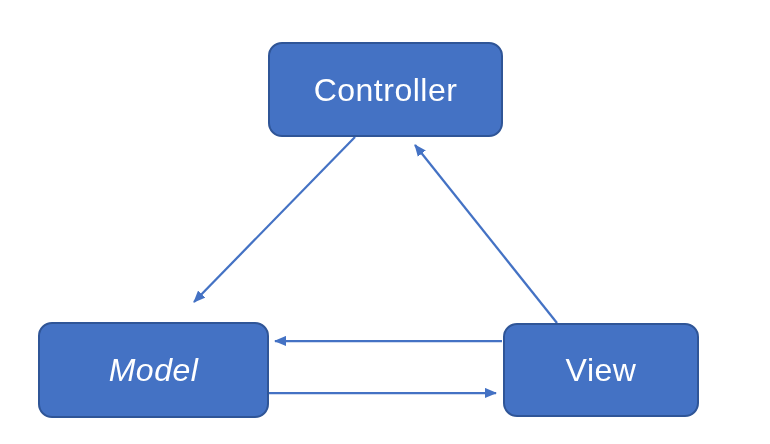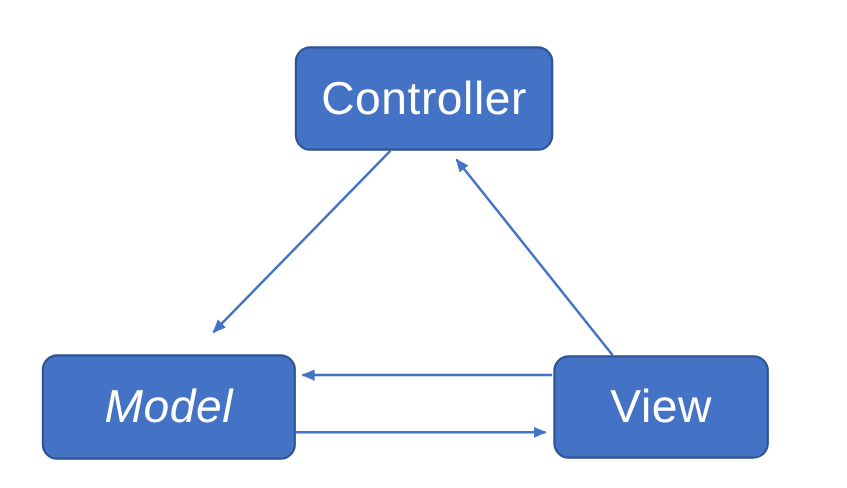--- a/index.html
+++ b/index.html
@@ -27,21 +27,21 @@
     box-sizing: border-box;
     background: #4472C4;
     border: 2px solid #2F5597;
     border-radius: 14px;
     display: flex;
     align-items: center;
     justify-content: center;
   }
   .node .label {
     color: #ffffff;
-    font-size: 42px;
+    font-size: 32px;
     font-weight: 400;
     letter-spacing: 0.5px;
     line-height: 1;
     user-select: none;
   }
   .node-controller { left: 268px; top: 42px;  width: 235px; height: 95px; }
   .node-model      { left: 38px;  top: 322px; width: 231px; height: 96px; font-style: italic; }
   .node-view       { left: 503px; top: 323px; width: 196px; height: 94px; }
 </style>
 </head>

